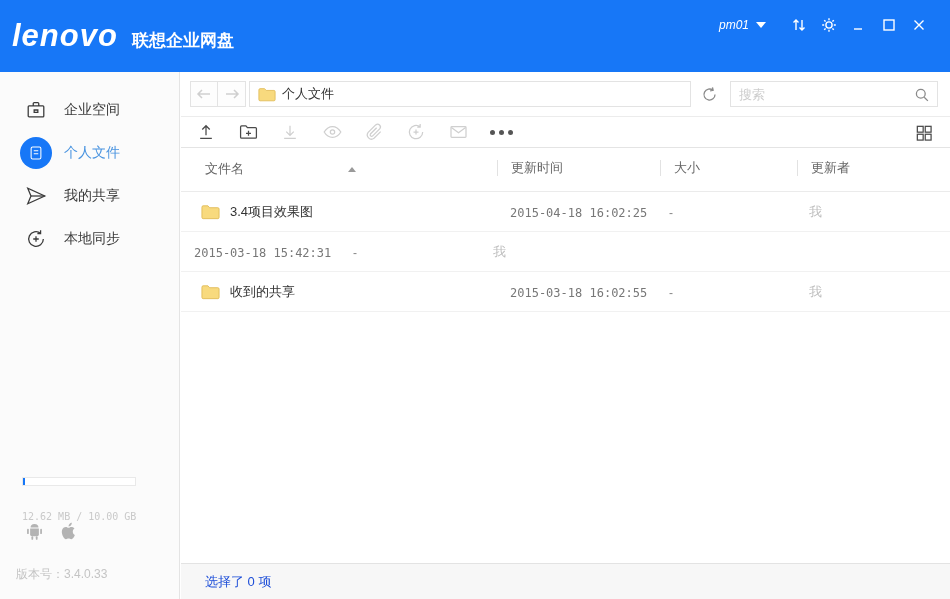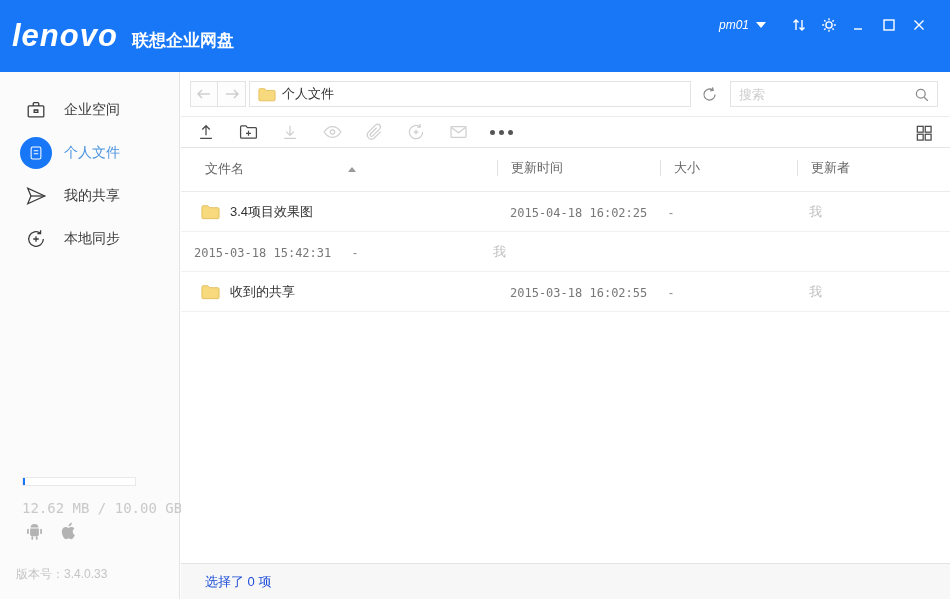--- a/index.html
+++ b/index.html
@@ -35,21 +35,21 @@
   .side-item.active .ic { background:#1777f7; border-radius:50%; }
   .side-item.active .ic svg { stroke:#fff; }
   .side-item.active .lbl { color:#4a94e0; }
   .side-list { padding-top:16px; }
 
   .storage { position:absolute; left:22px; top:405px; width:136px; }
   .storage-bar { width:114px; height:9px; background:#fff;
     border:1px solid #e9e9e9; position:relative; }
   .storage-fill { position:absolute; left:0; top:0; bottom:0; width:2px;
     background:#1777f7; }
-  .storage-text { margin-top:14px; font-size:14px; color:#c9c9c9;
+  .storage-text { margin-top:25px; font-size:10px; color:#c9c9c9;
     font-family:"DejaVu Sans Mono",monospace; white-space:nowrap; }
   .platform-icons { position:absolute; left:24px; top:448px; display:flex; gap:14px; }
   .platform-icons svg { fill:#b3b3b3; }
   .version { position:absolute; left:16px; top:494px; font-size:12px; color:#c4c4c4; }
 
   
   .main { position:absolute; left:181px; top:72px; width:769px; height:527px;
     background:#fff; }
 
   

